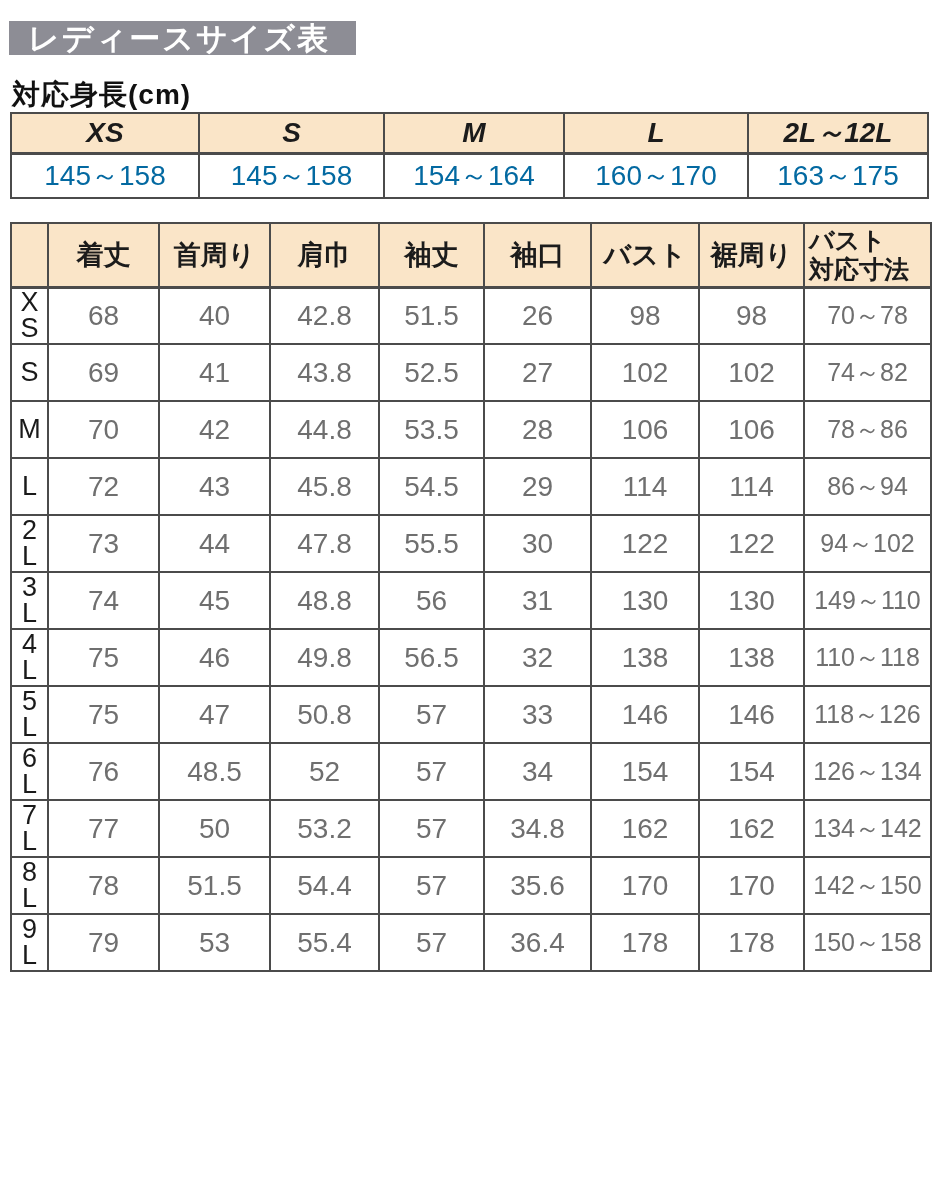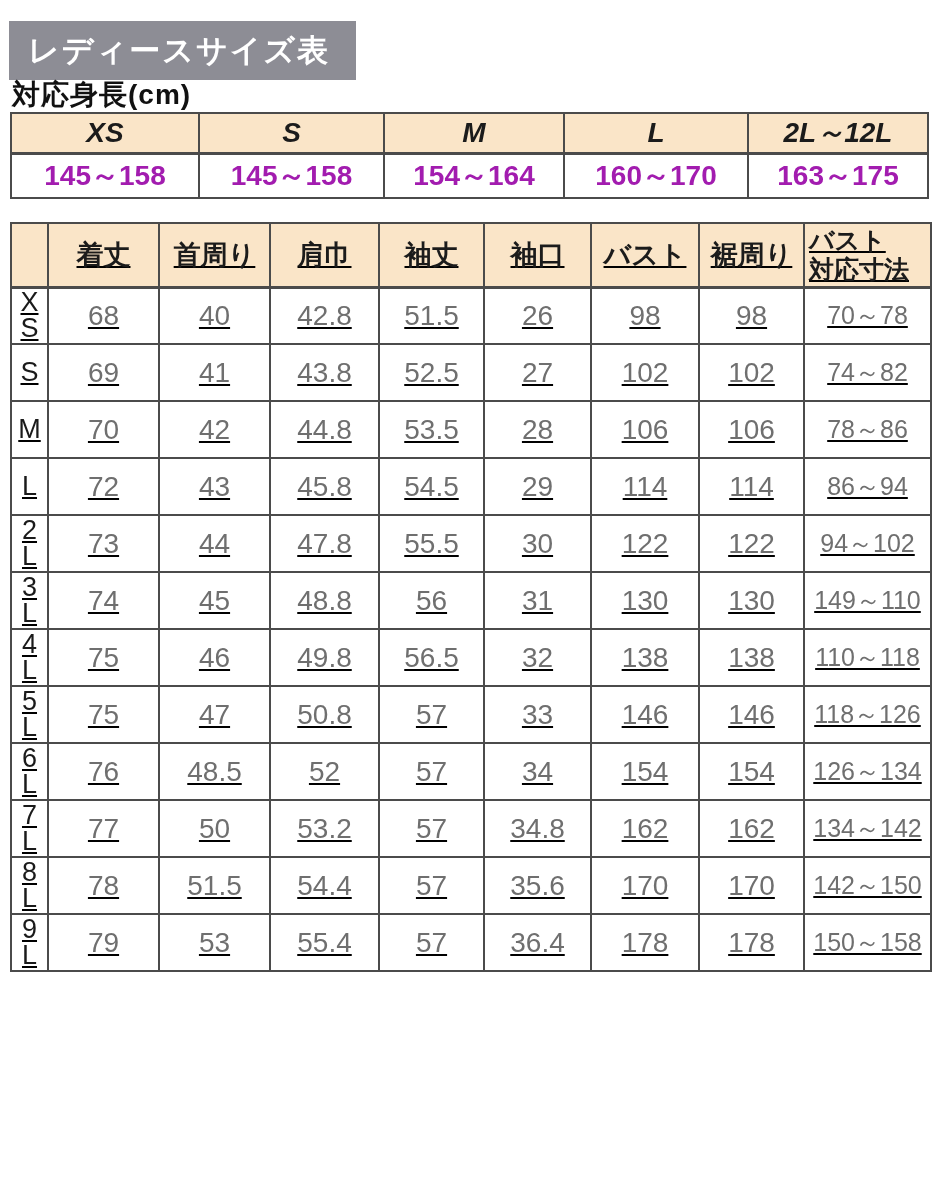--- a/index.html
+++ b/index.html
@@ -5,21 +5,21 @@
   * { margin: 0; padding: 0; box-sizing: border-box; }
   html, body { background: #ffffff; }
   body {
     font-family: "Liberation Sans", "DejaVu Sans", sans-serif;
     width: 940px; height: 1200px; position: relative; overflow: hidden;
   }
   .page { position: absolute; inset: 0; background: #ffffff; }
 
   
   .title-bar {
-    position: absolute; left: 9px; top: 21px; width: 347px; height: 59px;
+    position: absolute; left: 9px; top: 21px; width: 347px; height: 34px;
     background: var(--title-bg, #8d8d95);
     color: #ffffff; font-size: 31px; font-weight: bold;
     display: flex; align-items: center; padding-left: 19px;
     letter-spacing: 2px; line-height: 1;
   }
 
   
   .height-caption {
     position: absolute; left: 12px; top: 76px;
     font-size: 28px; font-weight: bold; color: #111111;
@@ -33,25 +33,25 @@
   .height-table-wrap { position: absolute; left: 10px; top: 112px; }
   .height-table { width: 917px; }
   .height-table th {
     background: var(--hdr-bg, #fae5c8);
     height: 33px; font-size: 28px; font-weight: bold; color: #1b1b1b;
     border-bottom-width: 3px;
     font-style: italic;
   }
   .height-table td {
     background: #ffffff; height: 44px;
-    font-size: 28px; color: #a21caf; font-weight: bold;
-  }
-
-  
-  .size-table-wrap { position: absolute; left: 10px; top: 222px; text-decoration: underline; }
+    font-size: 28px; color: #0369a1; font-weight: normal;
+  }
+
+  
+  .size-table-wrap { position: absolute; left: 10px; top: 222px; }
   .size-table { width: 920px; }
   .size-table thead th {
     background: var(--hdr-bg, #fae5c8);
     height: 64px; font-size: 27px; font-weight: bold; color: #1b1b1b;
     border-bottom-width: 3px; letter-spacing: 0px;
   }
   .size-table thead th.col-last {
     font-size: 25px; text-align: left; padding-left: 4px;
     white-space: pre-line; line-height: 1.15;
   }

